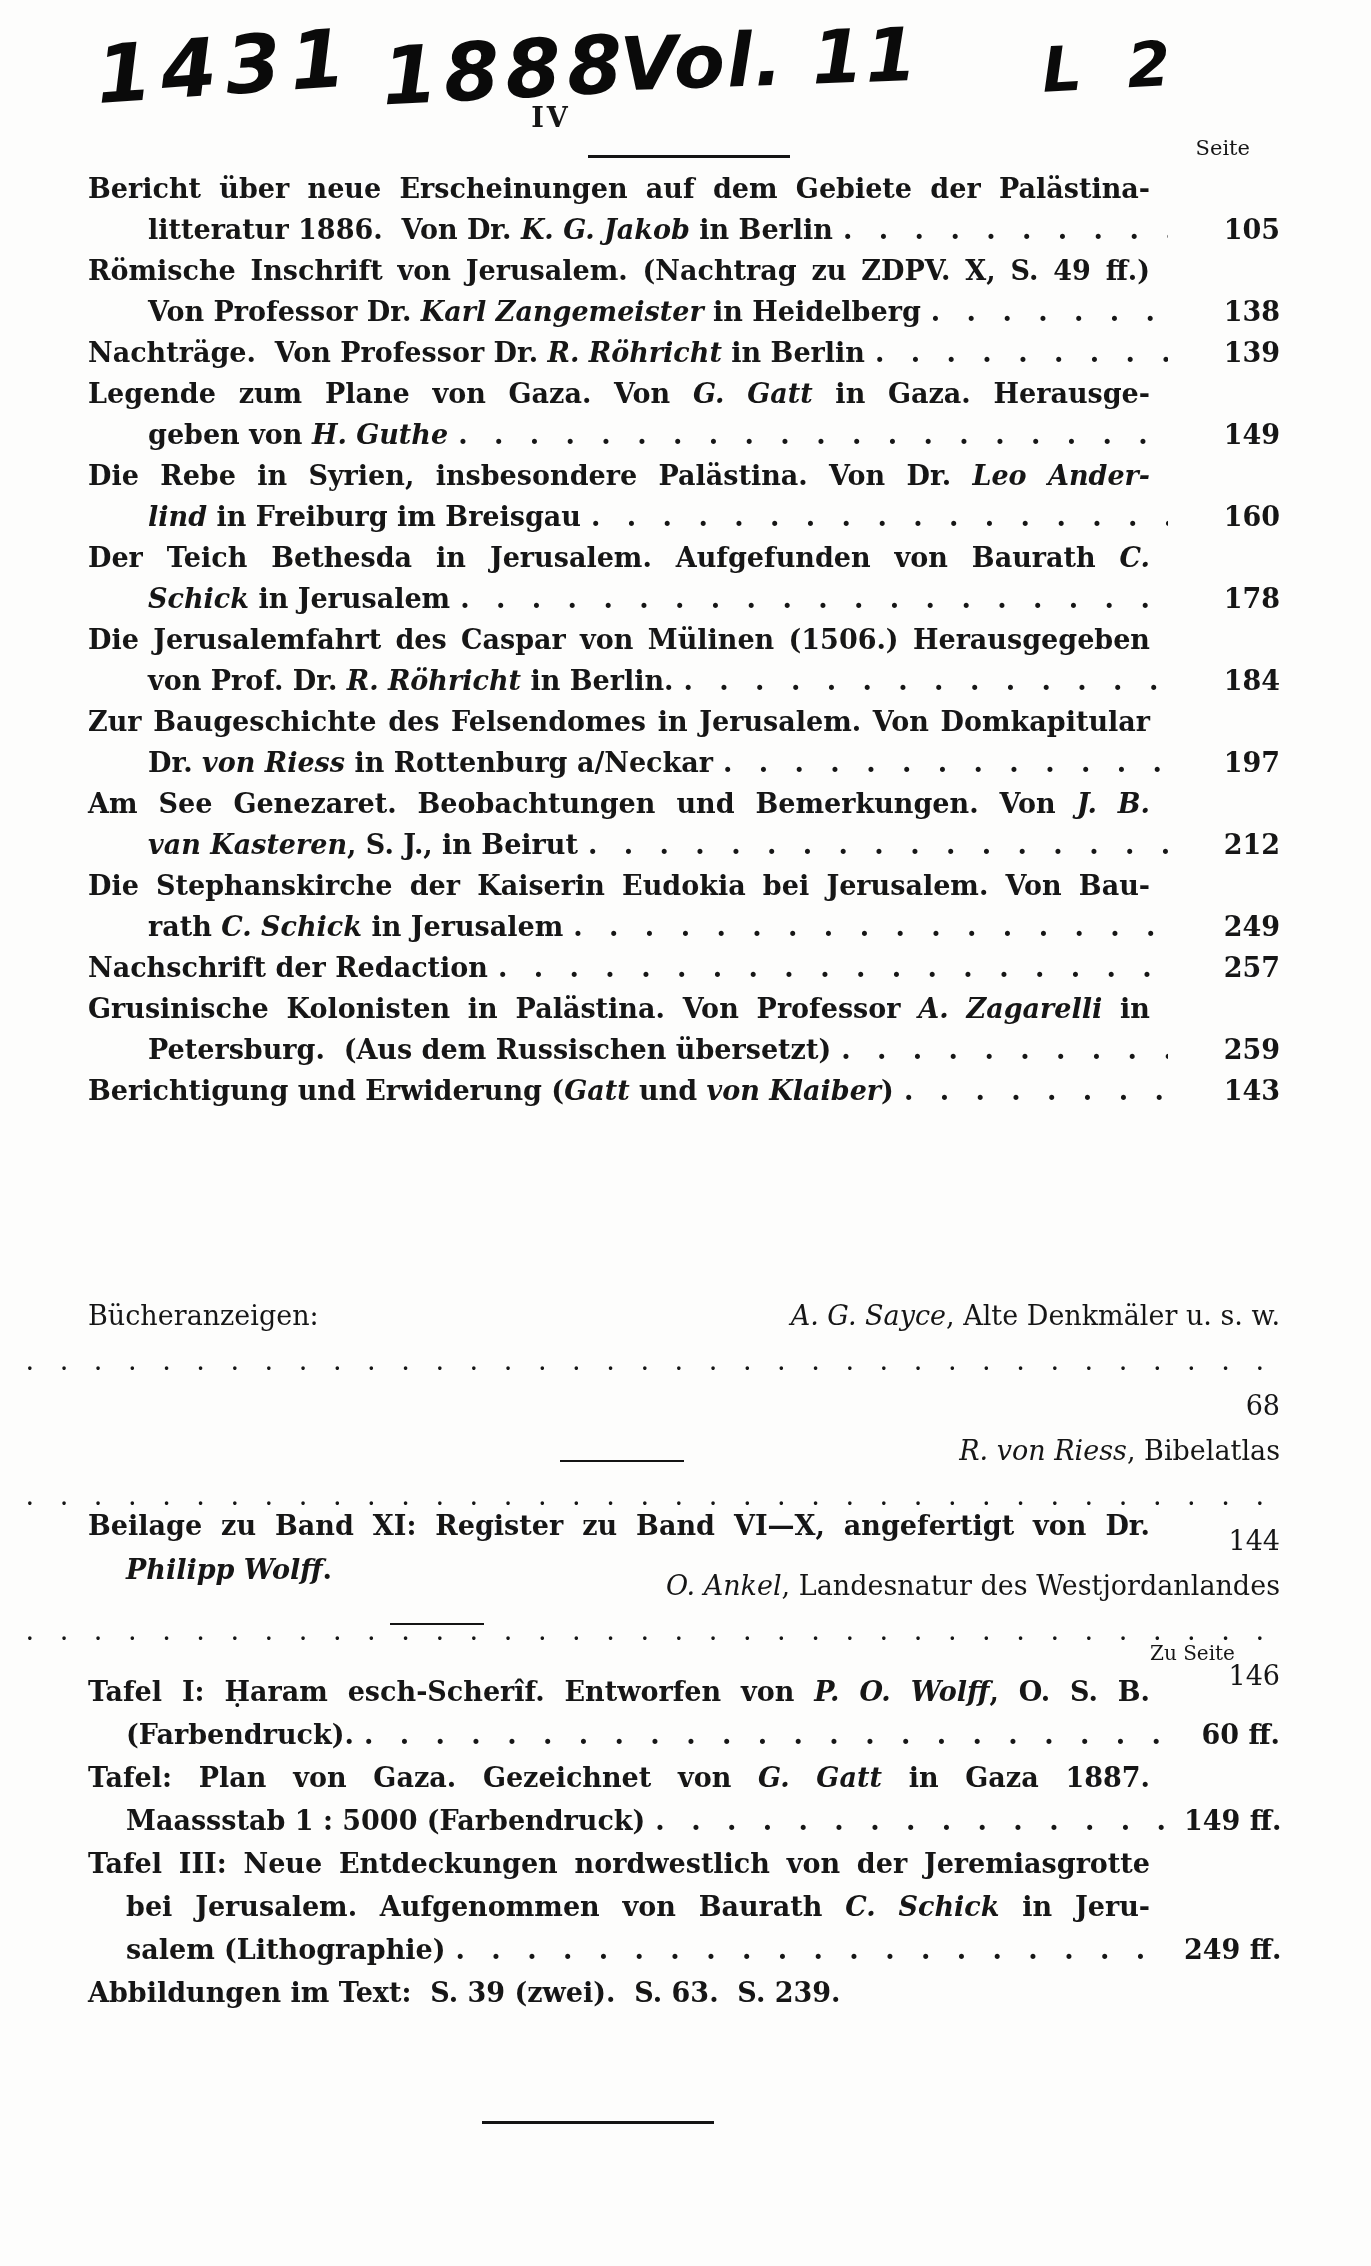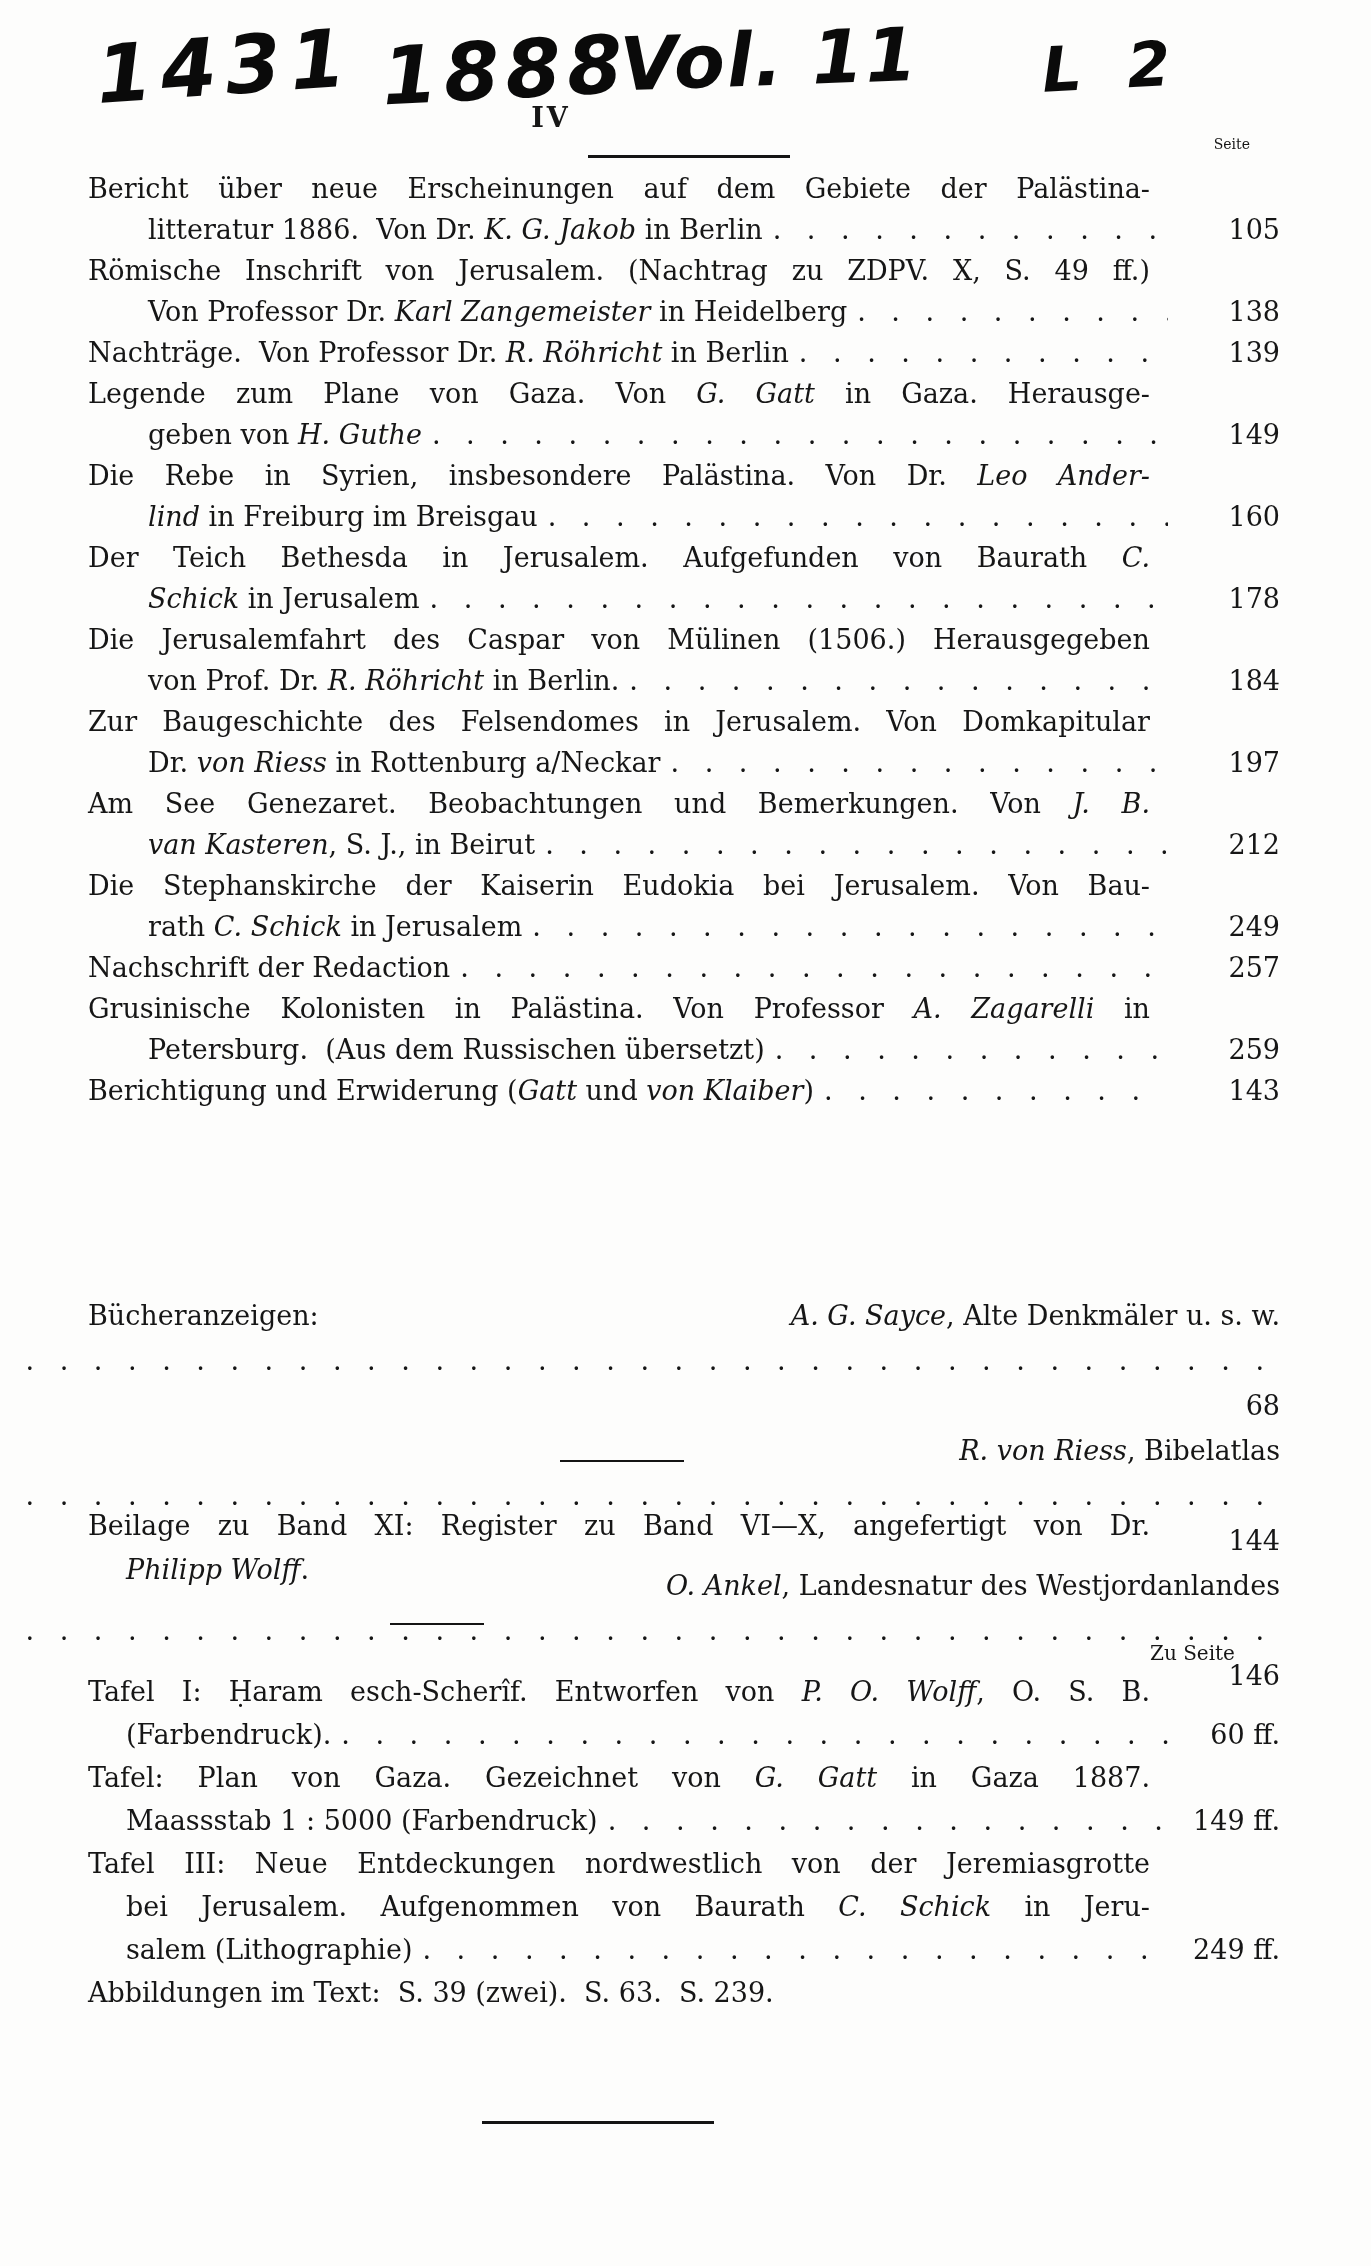--- a/index.html
+++ b/index.html
@@ -21,25 +21,25 @@
   #hw4{left:1042px;top:30px;font-size:62px;letter-spacing:12px;transform:rotate(-3deg);}
   
   #iv{position:absolute;top:102px;left:0;width:1102px;text-align:center;
       font-size:27px;font-weight:bold;letter-spacing:3px;}
   .rule{position:absolute;background:#141414;}
   #rule-iv{top:155px;left:588px;width:202px;height:3px;}
   #rule-mid{top:1460px;left:560px;width:124px;height:2px;}
   #rule-beilage{top:1623px;left:390px;width:94px;height:2px;}
   #rule-bottom{top:2121px;left:482px;width:232px;height:3px;}
   
-  .col-label{position:absolute;font-size:14px;}
+  .col-label{position:absolute;font-size:21px;}
   #seite{top:136px;left:1160px;width:90px;text-align:right;}
   #zuseite{top:1641px;left:1150px;width:138px;text-align:left;font-size:20px;}
   
-  .toc{position:absolute;left:88px;width:1192px;font-size:27px;}
+  .toc{position:absolute;left:88px;width:1192px;font-size:27px;font-weight:bold;}
   #main-toc{top:168px;line-height:41px;}
   #beilage{top:1504px;line-height:44px;}
   #tafeln{top:1670px;line-height:43px;}
   .line{min-height:1em;}
   .just{text-align:justify;text-align-last:justify;padding-right:130px;}
   .cont{padding-left:60px;}
   #tafeln .cont,#beilage .cont{padding-left:38px;}
   .last{display:flex;align-items:flex-end;}
   .last .t{white-space:pre;flex:0 0 auto;}
   .leader{flex:1 1 auto;overflow:hidden;white-space:nowrap;margin:0 16px 0 10px;}

